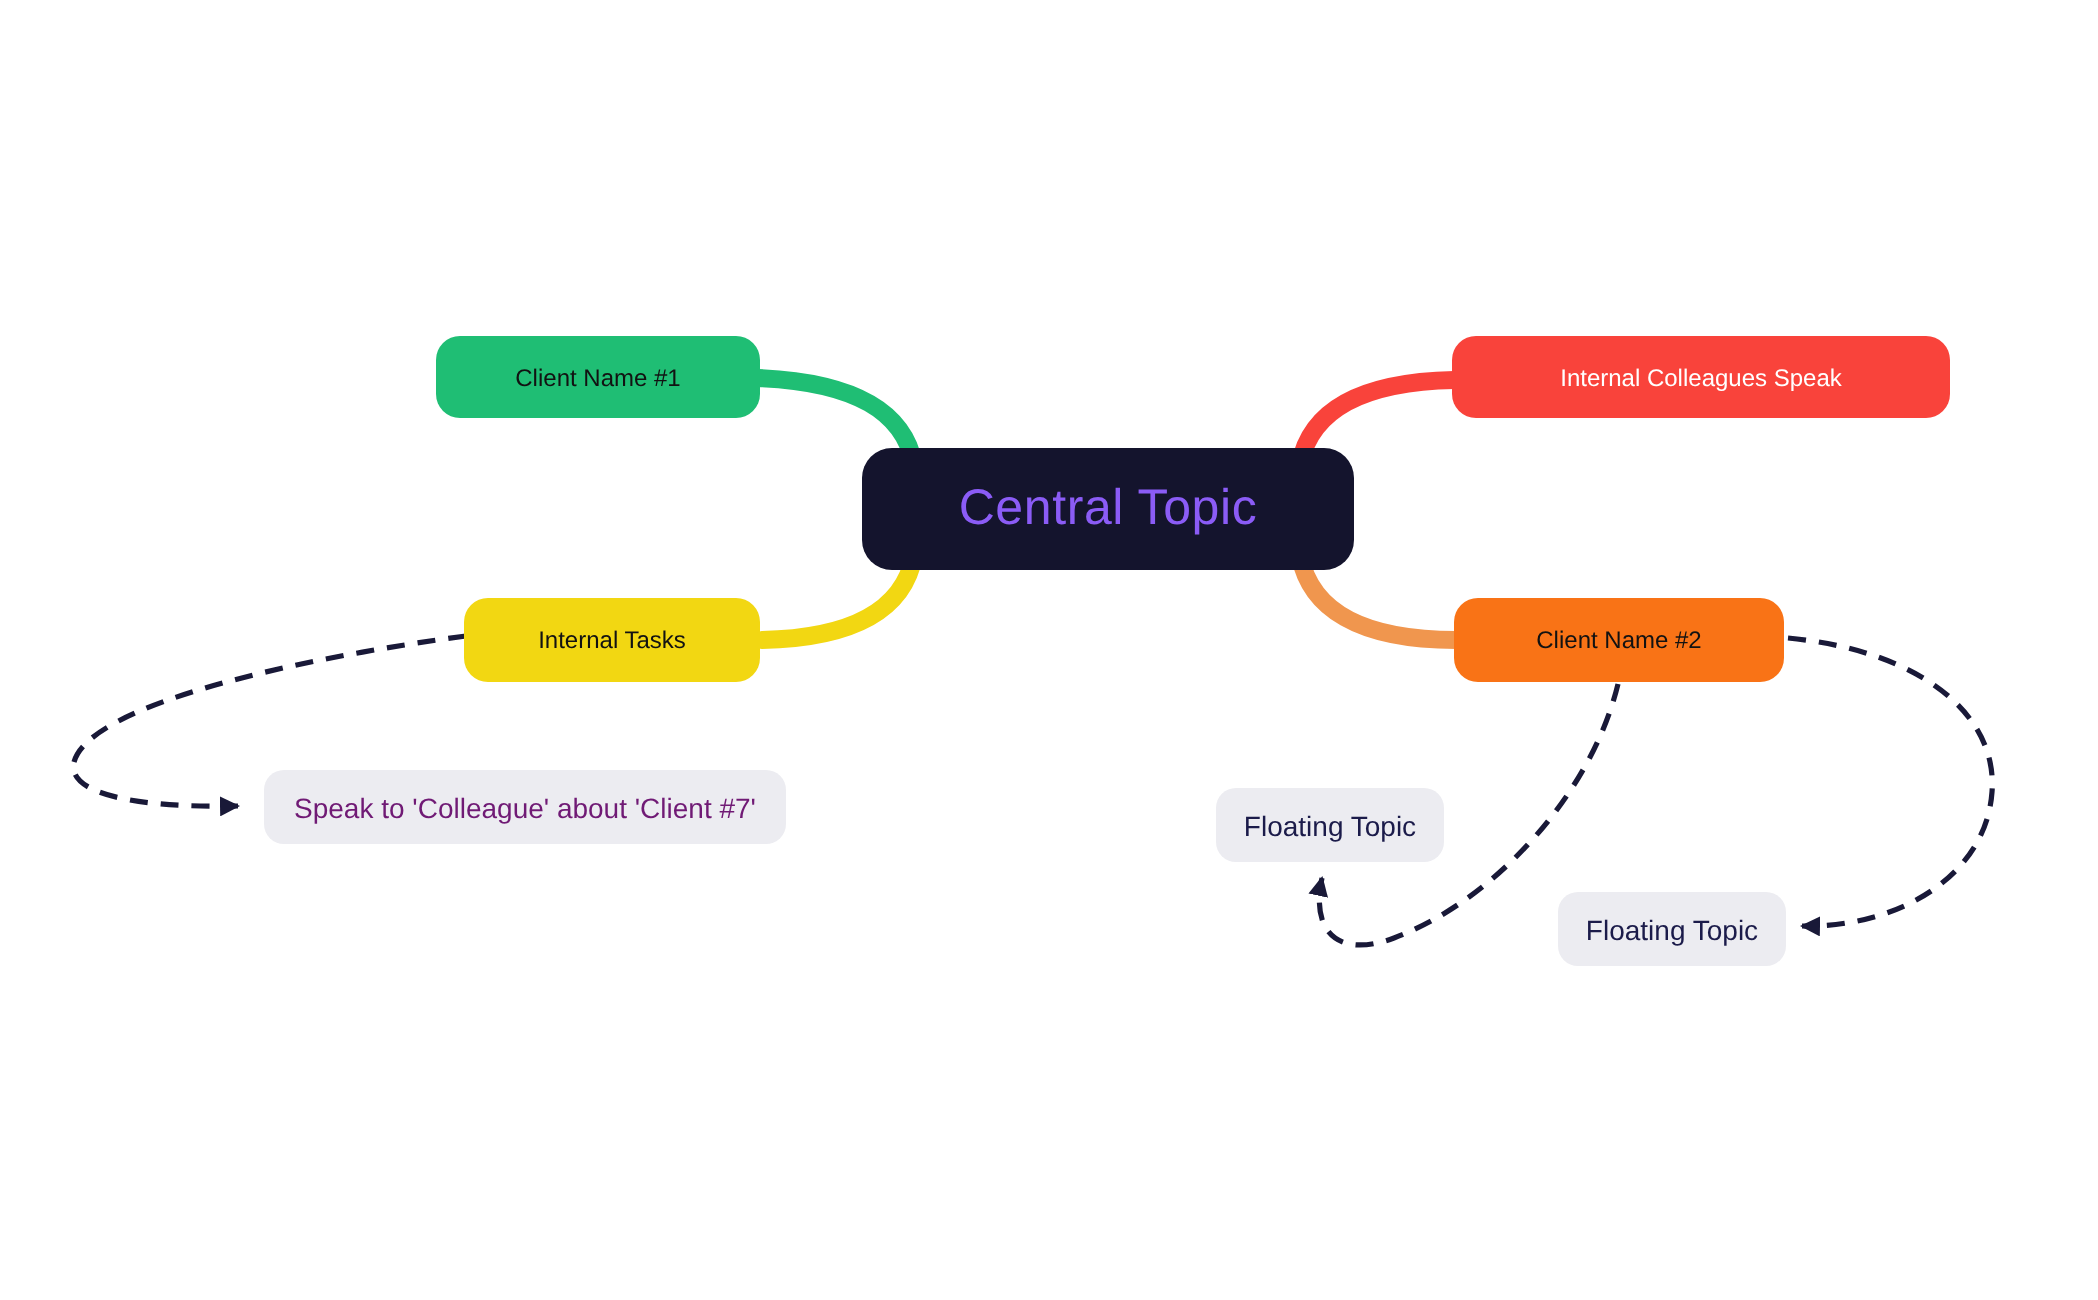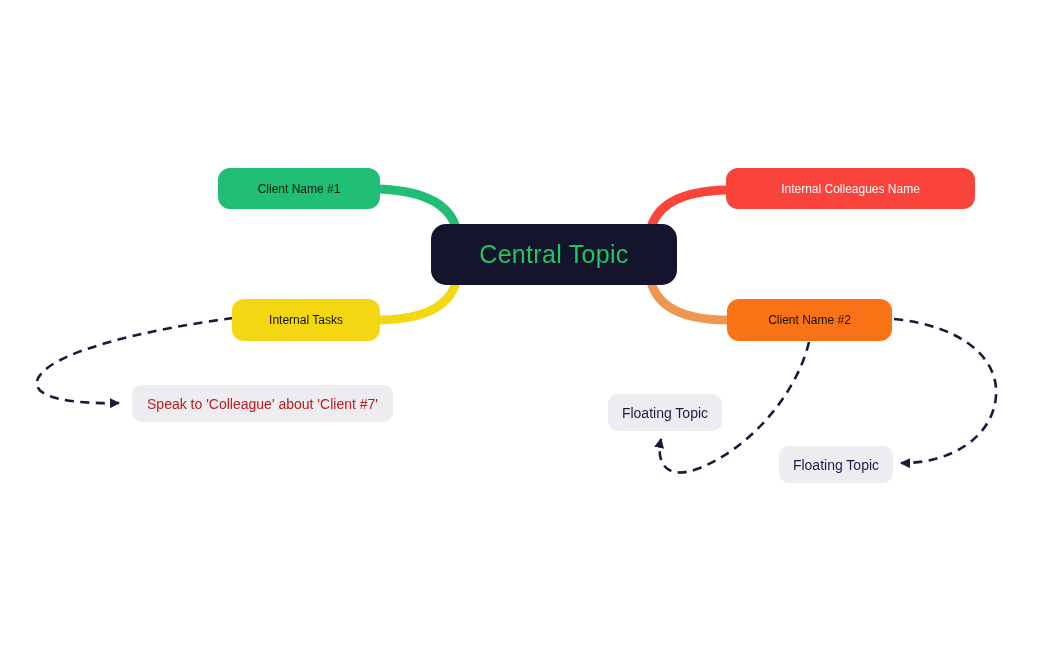--- a/index.html
+++ b/index.html
@@ -72,41 +72,41 @@
     <path d="M 379 189 C 428 191, 452 206, 457 232" fill="none" stroke-width="9" stroke-linecap="round" stroke="#1FBE74"></path>
     <path d="M 650 232 C 655 206, 679 191, 727 190" fill="none" stroke-width="9" stroke-linecap="round" stroke="#F9433B"></path>
     <path d="M 457 278 C 452 304, 428 319, 381 320" fill="none" stroke-width="9" stroke-linecap="round" stroke="#F2D712"></path>
     <path d="M 650 278 C 655 304, 679 320, 728 320" fill="none" stroke-width="9" stroke-linecap="round" stroke="#F0964E"></path>
 
     <path d="M 233 318 C 150 329, 45 352, 37 381 C 33 398, 72 404, 119 403" fill="none" stroke-width="2.6" stroke-dasharray="9 6.5" marker-end="url(#arrowhead)" stroke="#191938"></path>
     <path d="M 894 319 C 958 325, 999 356, 996 396 C 993 438, 949 464, 901 463" fill="none" stroke-width="2.6" stroke-dasharray="9 6.5" marker-end="url(#arrowhead)" stroke="#191938"></path>
     <path d="M 809 342 C 796 396, 748 450, 697 469 C 670 479, 655 467, 661 439" fill="none" stroke-width="2.6" stroke-dasharray="9 6.5" marker-end="url(#arrowhead)" stroke="#191938"></path>
   </svg>
 
-  <div class="node node-central" style="background-color: rgb(20, 20, 45); color: #22c55e;">
+  <div class="node node-central" style="background-color: rgb(20, 20, 45); color: #8b5cf6;">
     <span class="node-label">Central Topic</span>
   </div>
 
   <div class="node node-branch node-client1" style="background-color: rgb(31, 190, 116); color: rgb(18, 18, 18);">
     <span class="node-label">Client Name #1</span>
   </div>
 
   <div class="node node-branch node-colleagues" style="background-color: rgb(249, 67, 59); color: rgb(255, 255, 255);">
-    <span class="node-label">Internal Colleagues Name</span>
+    <span class="node-label">Internal Colleagues Speak</span>
   </div>
 
   <div class="node node-branch node-tasks" style="background-color: rgb(242, 215, 18); color: rgb(18, 18, 18); text-align: center;">
     <span class="node-label">Internal Tasks</span>
   </div>
 
   <div class="node node-branch node-client2" style="background-color: #f97316; color: rgb(18, 18, 18);">
     <span class="node-label">Client Name #2</span>
   </div>
 
-  <div class="node node-gray node-speak" style="background-color: rgb(236, 236, 241); color: #b91c1c;">
+  <div class="node node-gray node-speak" style="background-color: rgb(236, 236, 241); color: #701a75;">
     <span class="node-label">Speak to 'Colleague' about 'Client #7'</span>
   </div>
 
   <div class="node node-gray node-float1" style="background-color: rgb(236, 236, 241); color: rgb(27, 27, 74);">
     <span class="node-label">Floating Topic</span>
   </div>
 
   <div class="node node-gray node-float2" style="background-color: rgb(236, 236, 241); color: rgb(27, 27, 74);">
     <span class="node-label">Floating Topic</span>
   </div>

